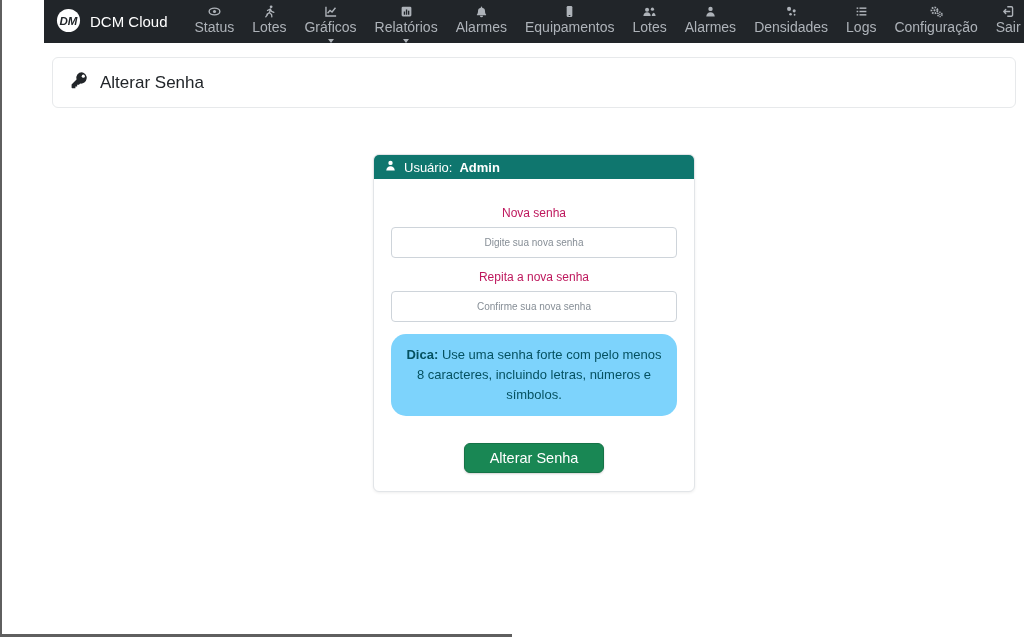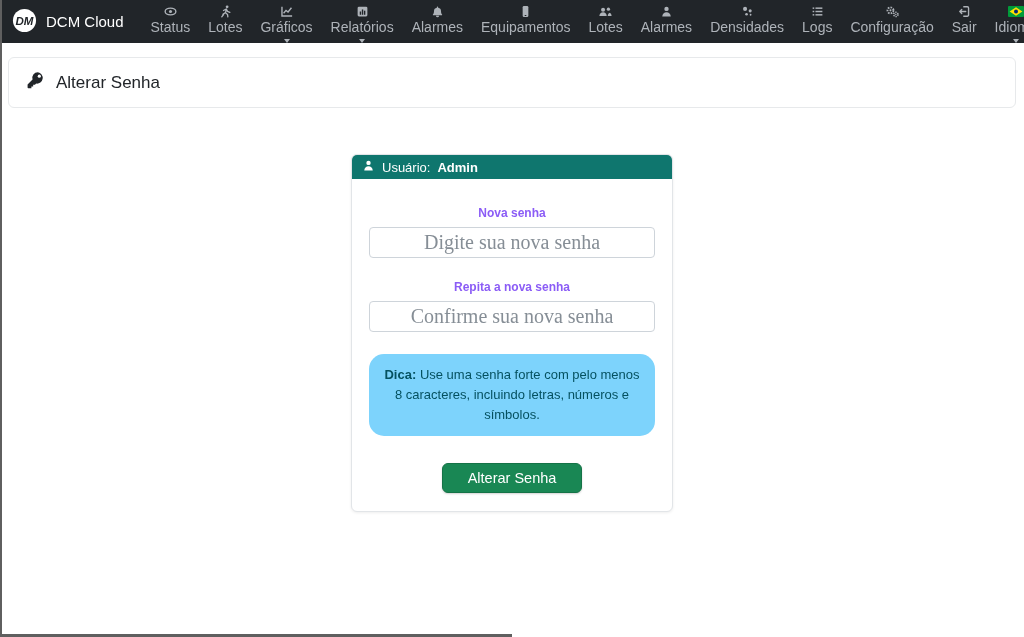--- a/index.html
+++ b/index.html
@@ -1,18 +1,18 @@
 <!DOCTYPE html>
 <html><head>
 <meta charset="utf-8">
 <style>
   * { margin:0; padding:0; box-sizing:border-box; }
   html,body { width:1024px; height:637px; overflow:hidden; background:#fff;
     font-family:"Liberation Sans","DejaVu Sans",sans-serif; }
-  .screen { position:relative; width:1024px; height:637px; background:#fff; }
+  .screen { position:relative; width:1024px; height:637px; background:#fff;padding-left:44px; }
 
   
   .navbar { display:flex; align-items:center; height:43px; background:#212529;
     padding:0 14px 0 12px; }
   .brand { display:flex; align-items:center; gap:9px; color:#fff; font-size:15px;
     margin-right:18px; cursor:pointer; white-space:nowrap; }
   .nav-items { display:flex; align-items:center; height:100%; }
   .nav-item { position:relative; display:flex; flex-direction:column; align-items:center;
     justify-content:center; gap:2px; padding:4px 9px 7px; color:#aeb3b9; font-size:14px;
     cursor:pointer; white-space:nowrap; line-height:1.1; }
@@ -28,25 +28,25 @@
     border-radius:6px; padding:13px 17px; display:flex; align-items:center; gap:11px; }
   .page-title { font-size:17px; color:#212529; }
 
   
   .card { width:322px; margin:46px auto 0; border:1px solid #e2e5e8; border-radius:6px;
     background:#fff; box-shadow:0 1px 3px rgba(0,0,0,.07); }
   .card-header { display:flex; align-items:center; gap:7px; background:#0f766e;
     color:#fff; font-size:13px; padding:4px 10px; border-radius:5px 5px 0 0; }
   .card-header strong { font-weight:700; }
   .card-body { padding:27px 17px 15px; }
-  .field-label { display:block; text-align:center; font-weight:700; font-size:12px;
-    color:#8b5cf6; margin-bottom:7px; }
+  .field-label { display:block; text-align:center; font-weight:400; font-size:12px;
+    color:#be185d; margin-bottom:7px; }
   .field-input { width:100%; height:31px; border:1px solid #ced4da; border-radius:4px;
-    font-size:20px; text-align:center; color:#495057; outline:none; margin-bottom:22px;
-    font-family:Liberation Serif, serif; }
+    font-size:10px; text-align:center; color:#495057; outline:none; margin-bottom:12px;
+    font-family:Liberation Sans, sans-serif; }
   .field-input::placeholder { color:#868e96; }
   .tip-box { background:#7dd3fc; color:#055160; border-radius:15px; padding:11px 13px;
     font-size:13px; line-height:1.55; text-align:center; }
   .tip-box strong { font-weight:700; }
   .btn-row { text-align:center; margin-top:27px; margin-bottom:3px; }
   .submit-btn { background:#198754; color:#fff; border:1px solid #157347;
     border-radius:6px; padding:6px 25px; font-size:14.5px; cursor:pointer;
     font-family:inherit; box-shadow:0 1px 2px rgba(0,0,0,.18); }
 
   

